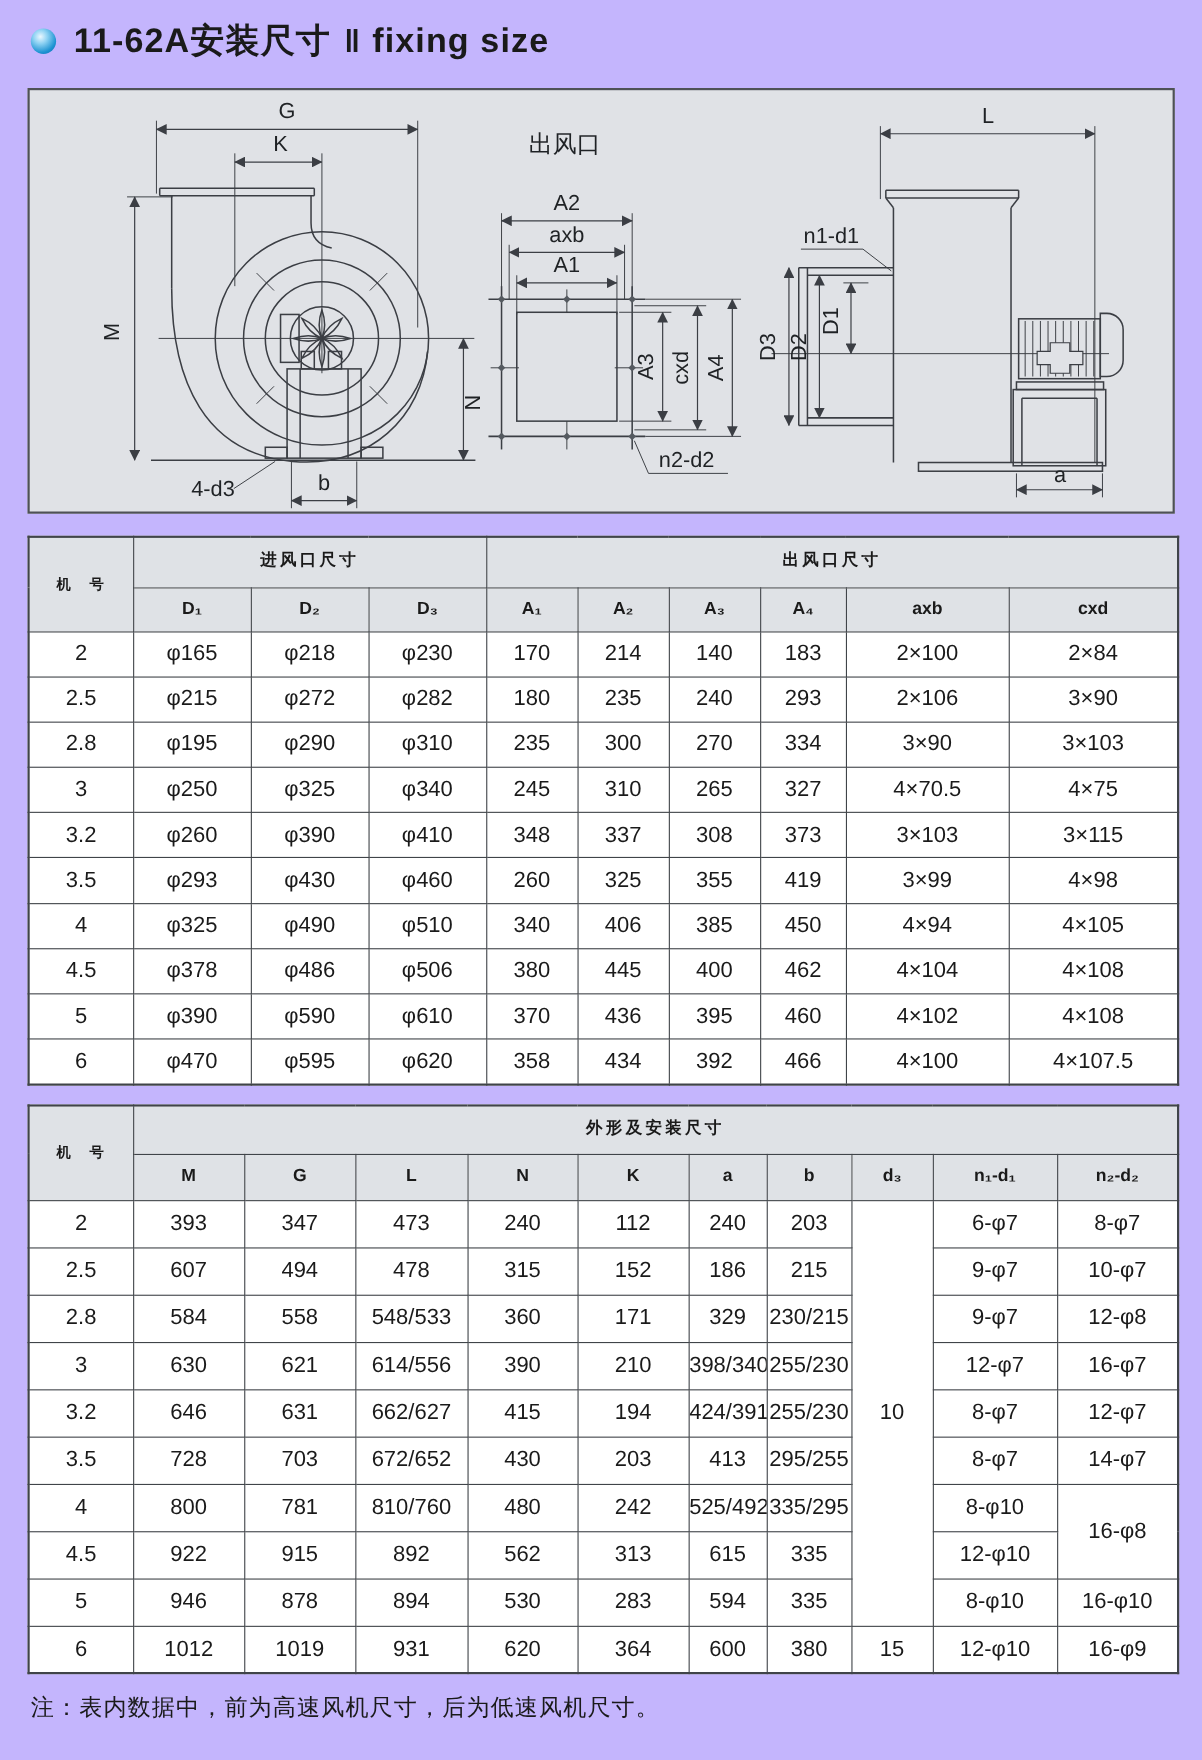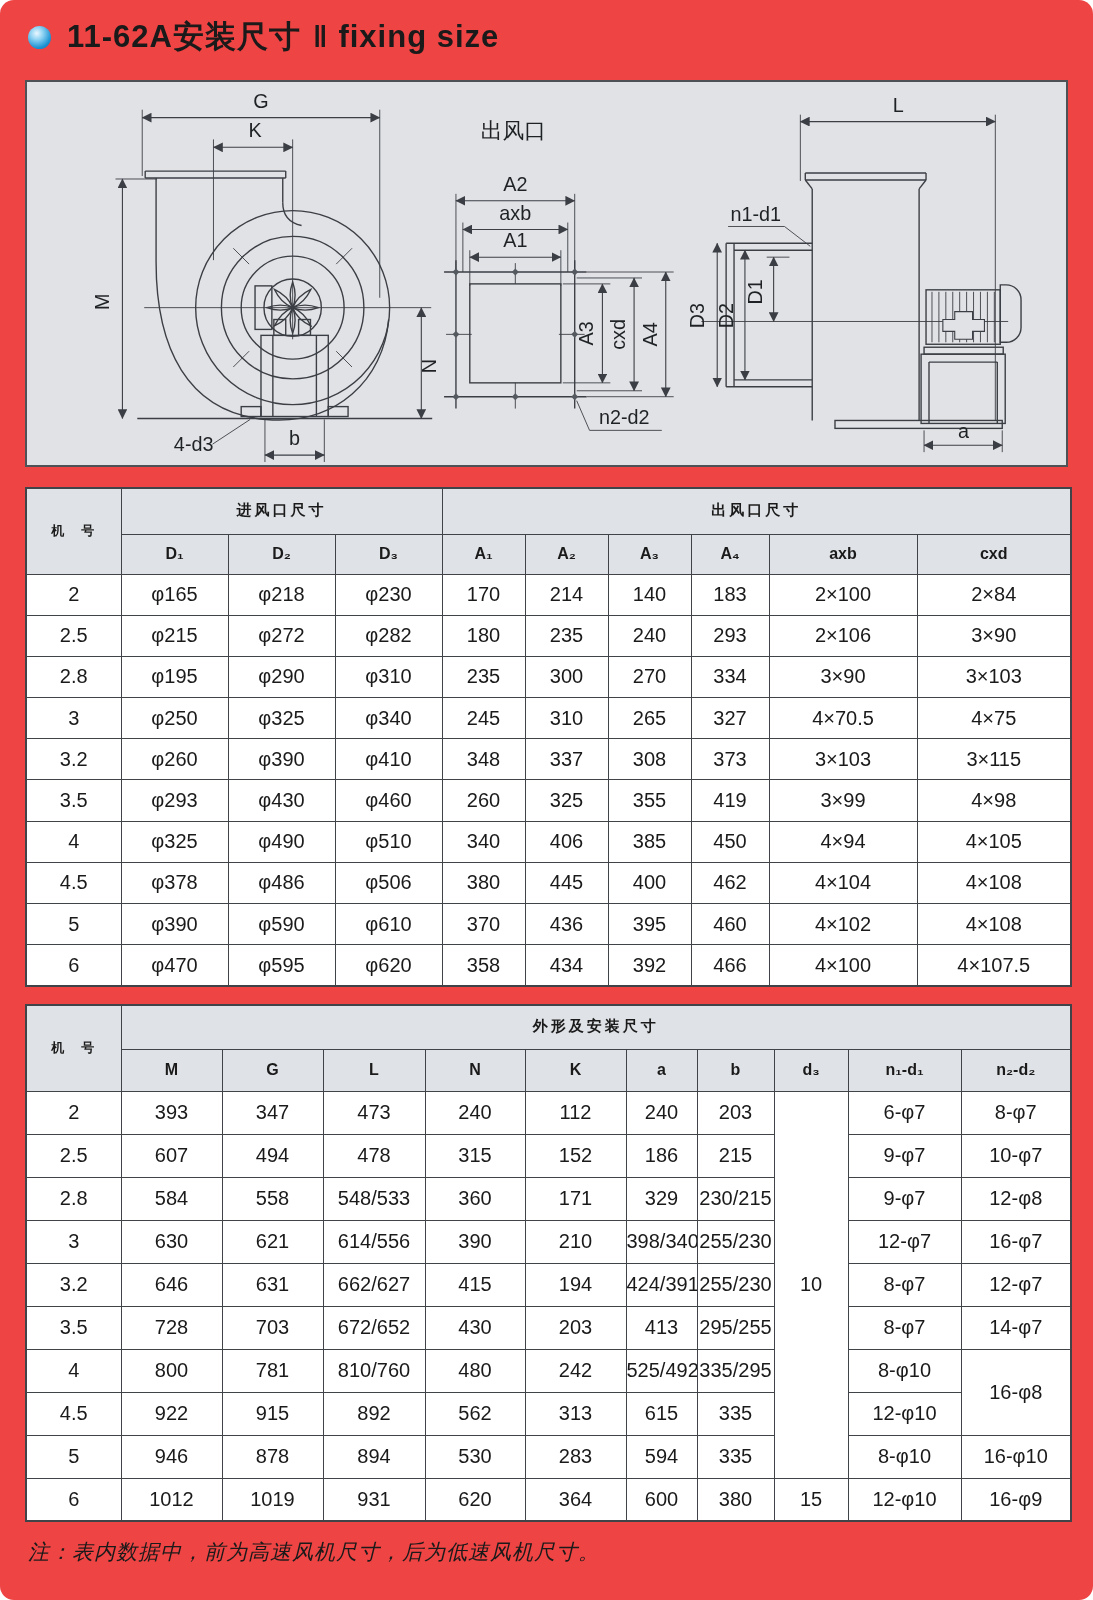--- a/index.html
+++ b/index.html
@@ -1,21 +1,21 @@
 <!DOCTYPE html>
 <html><head>
 <meta charset="utf-8">
 <style>
   html,body{margin:0;padding:0;}
   body{
     width:1093px;height:1600px;background:#ffffff;
     font-family:"Liberation Sans","DejaVu Sans",sans-serif;color:#1a1a1a;
     -webkit-font-smoothing:antialiased;
   }
-  .page{position:relative;width:1093px;height:1600px;background:#ef4444;overflow:hidden;border-radius:14px;}
+  .page{position:relative;width:1093px;height:1600px;background:#c4b5fd;overflow:hidden;}
 
   
   .title-row{position:absolute;left:28px;top:16px;display:flex;align-items:center;}
   .bullet{
     width:23px;height:23px;border-radius:50%;
     background:radial-gradient(circle at 38% 32%, #eaf7ff 0%, #8ed2f3 30%, #1e93d2 68%, #0a66ab 100%);
     flex:0 0 auto;
   }
   .title-text{font-size:31px;font-weight:bold;letter-spacing:1px;margin-left:16px;white-space:nowrap;}
   .title-sep{font-weight:bold;margin:0 10px 0 12px;font-size:29px;}
@@ -42,21 +42,21 @@
   th{background:#dfe2e6;font-weight:bold;font-size:16px;}
   th.group{font-size:15px;letter-spacing:3px;font-family:Liberation Serif, serif;}
   th.mach-head{font-size:13px;letter-spacing:2px;}
   td{font-size:20px;background:#fff;}
   #table1 thead tr.r1{height:46px;} #table1 thead tr.r2{height:40px;}
   #table1 tbody tr{height:41.2px;}
   #table2 thead tr.r1{height:44px;} #table2 thead tr.r2{height:42px;}
   #table2 tbody tr{height:43px;}
 
   
-  .footnote{position:absolute;left:28px;top:1538px;font-size:21px;letter-spacing:1px;font-style:italic;}
+  .footnote{position:absolute;left:28px;top:1538px;font-size:21px;letter-spacing:1px;}
 </style>
 </head>
 <body>
 
 <div class="page">
 
   <div class="title-row">
     <span class="bullet"></span>
     <span class="title-text"><span>11-62A安装尺寸</span><span class="title-sep">‖</span><span>fixing size</span></span>
   </div>

